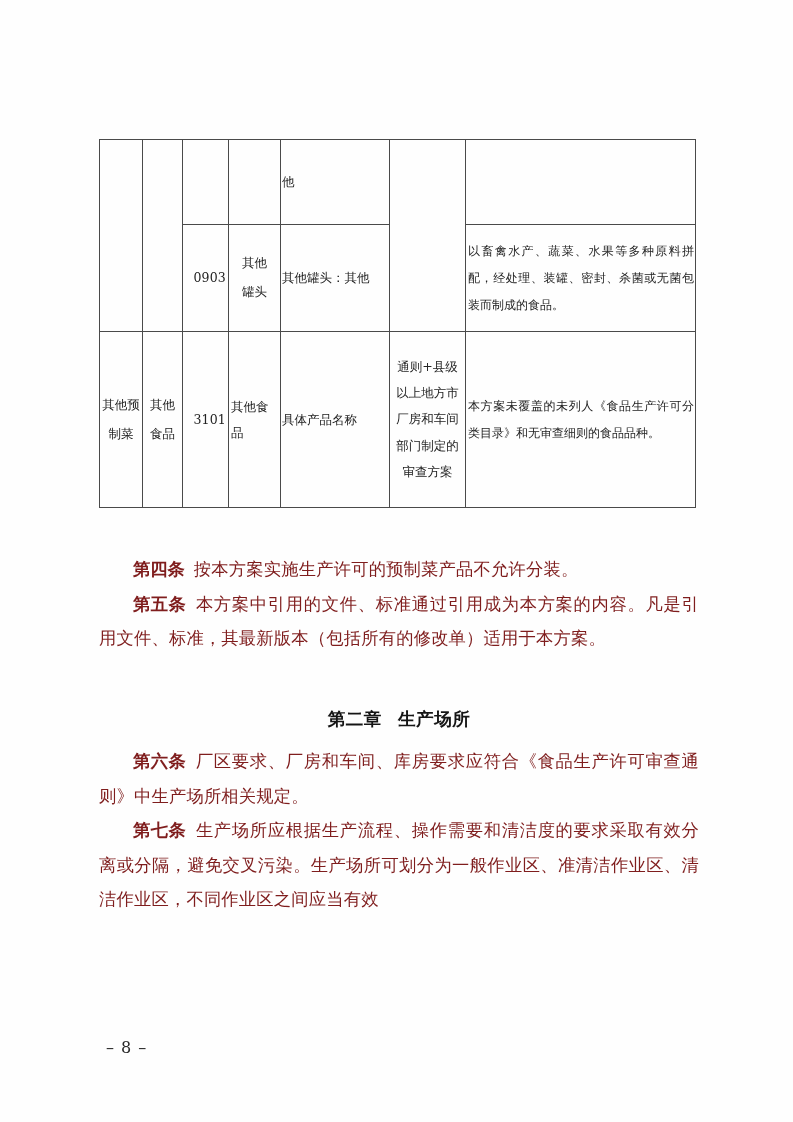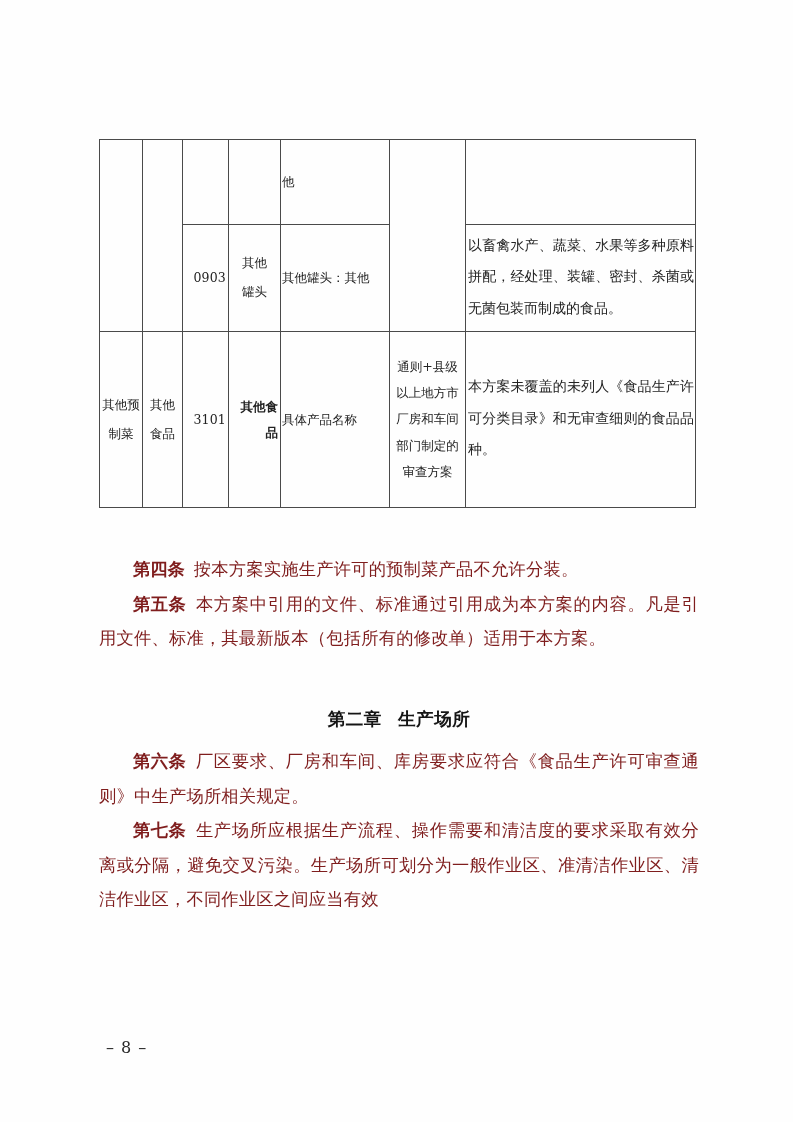--- a/index.html
+++ b/index.html
@@ -42,39 +42,38 @@
   }
   table.spec td {
     border: 1px solid #4a4a4a;
     vertical-align: middle;
     padding: 0;
   }
   .cell-pad {
     padding: 3px 2px;
     line-height: 2.05;
   }
-  .ctr { text-align: right; font-weight: bold; }
+  .ctr { text-align: left; }
   .lft { text-align: left; padding-left: 1px; }
   .num {
     font-family: "DejaVu Serif", "Liberation Serif", serif;
     font-size: 12.5px;
     text-align: right;
     letter-spacing: 0.2px;
   }
   .vstack {
     line-height: 2.3;
     text-align: center;
   }
   .desc {
     line-height: 2.25;
     text-align: justify;
     text-align-last: left;
     padding: 2px 1px 2px 2px;
-    font-size: 14px;
-    font-family: Liberation Mono, monospace;
+    font-size: 12px;
   }
   .rowtall { height: 176px; }
 
   
   .body-block {
     position: absolute;
     left: 99px;
     top: 552px;
     width: 600px;
   }

